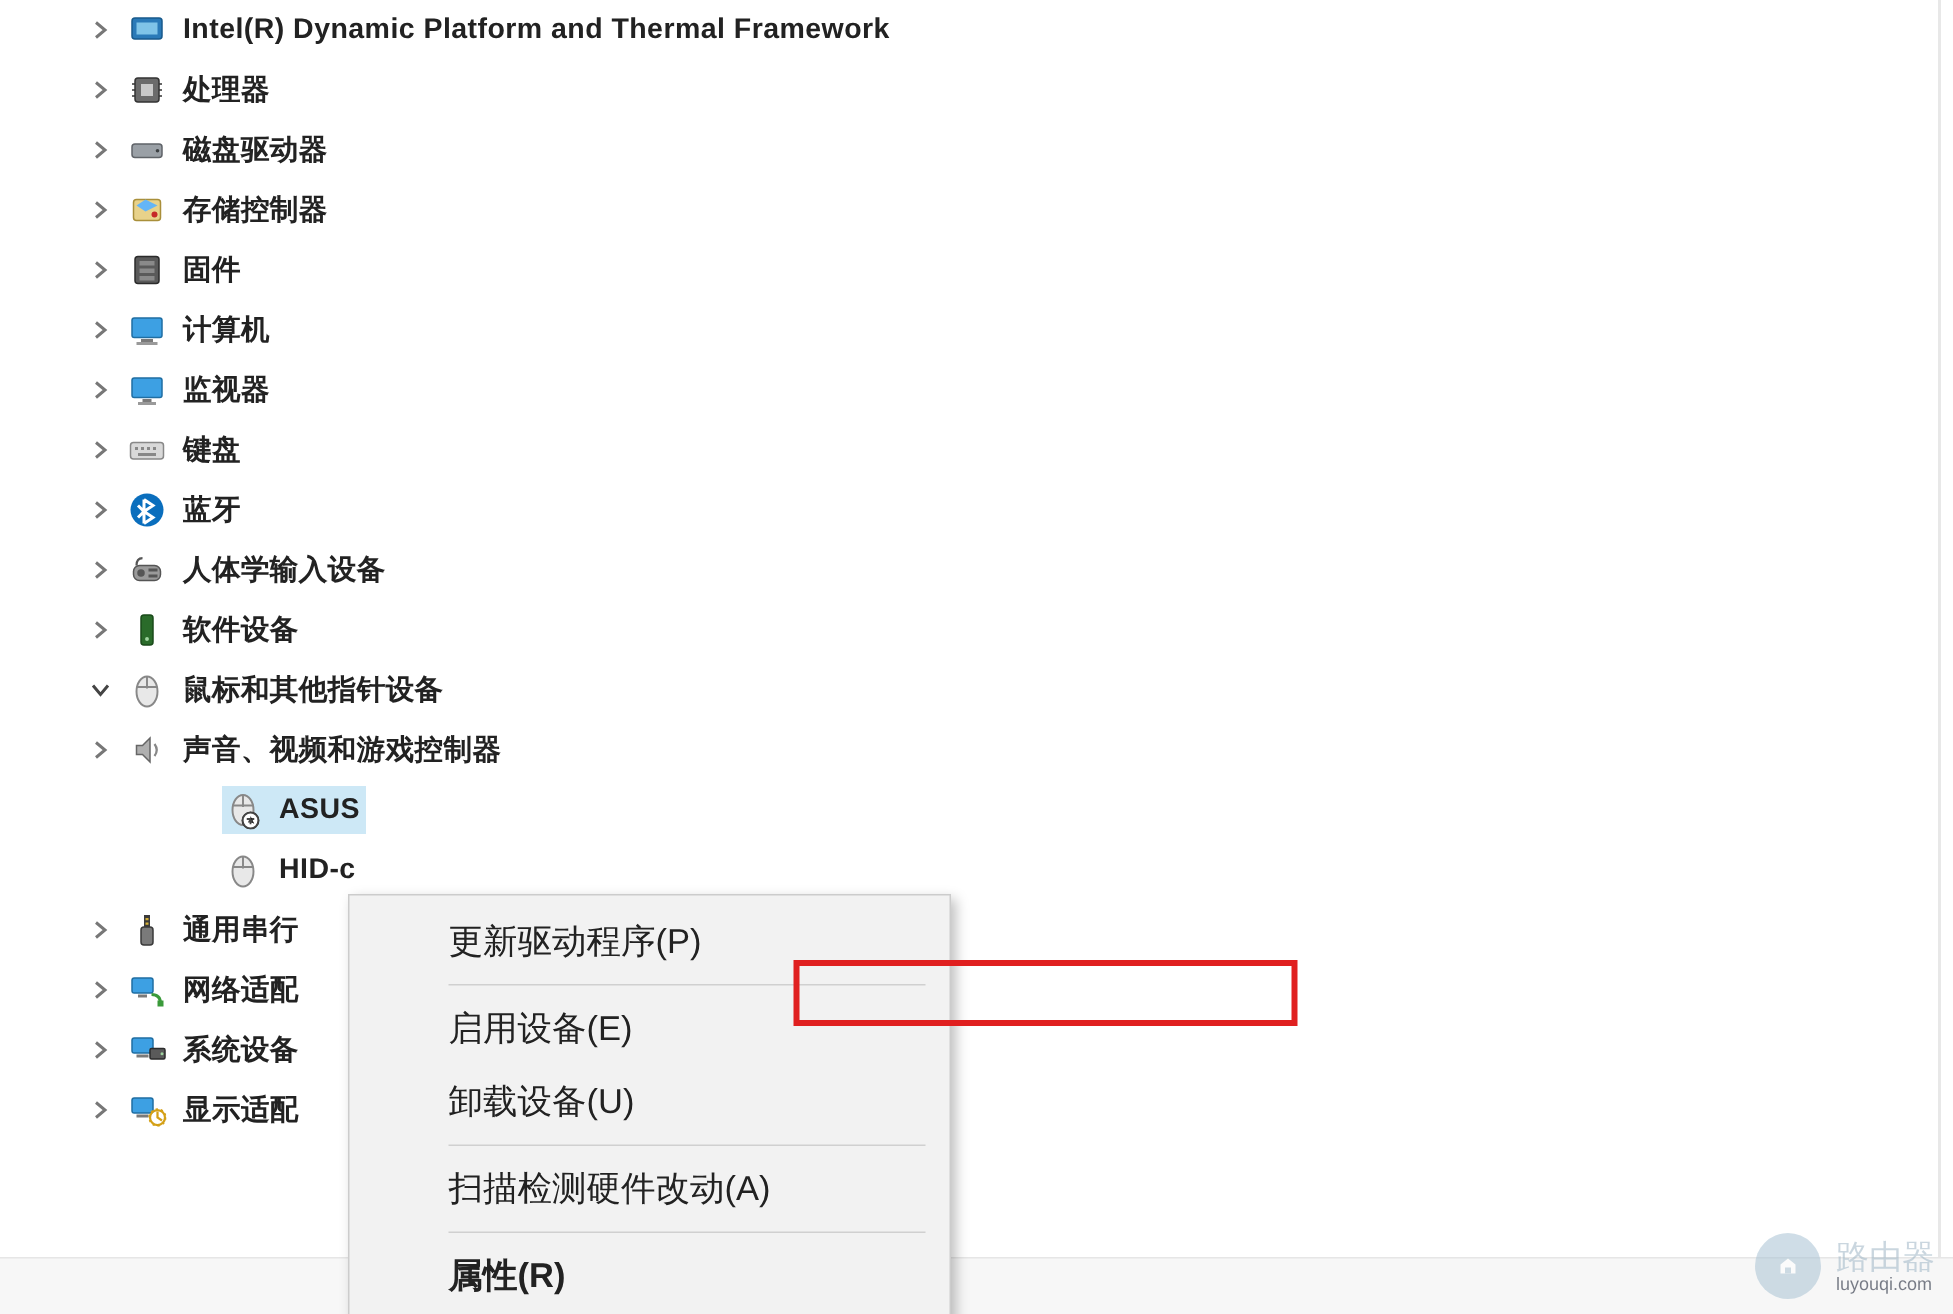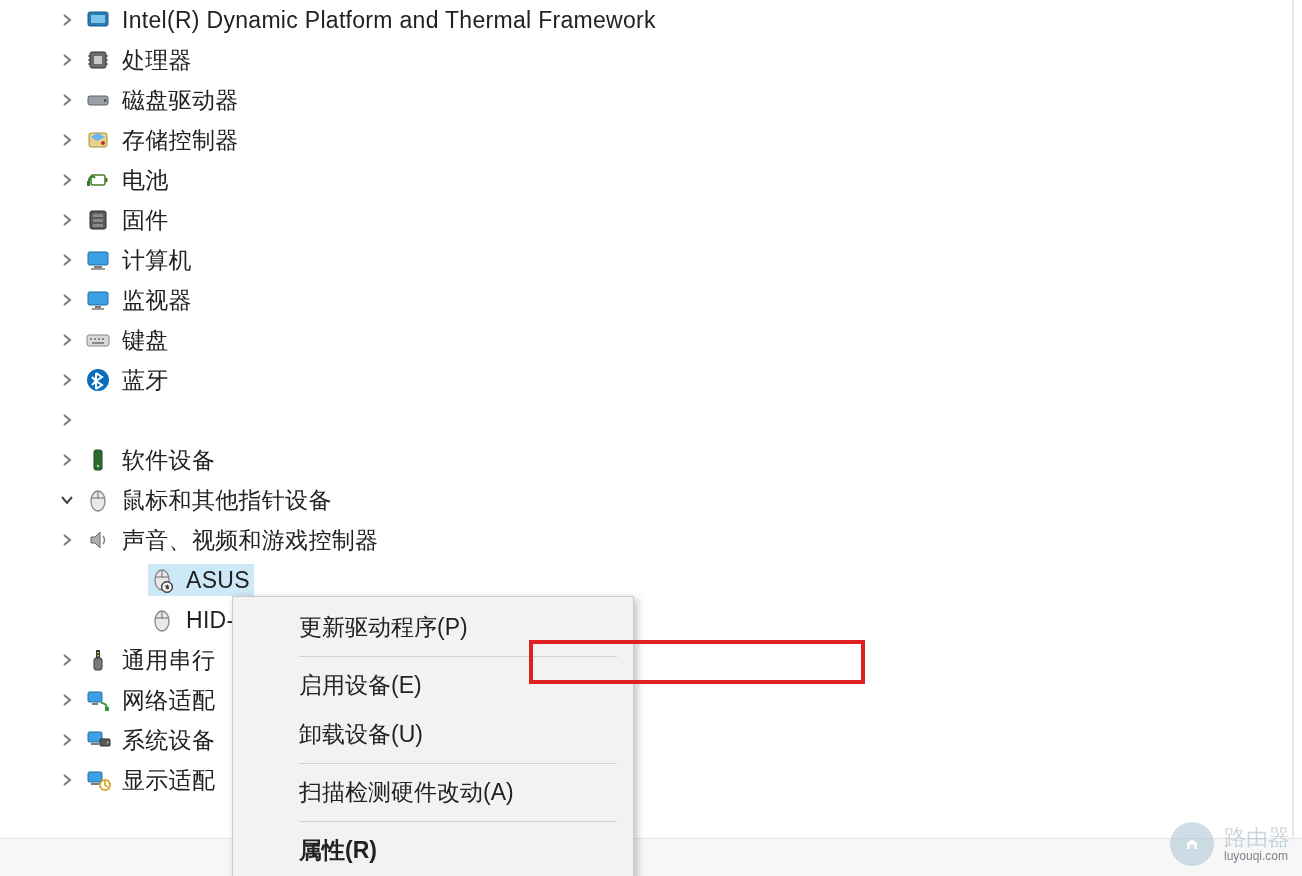--- a/index.html
+++ b/index.html
@@ -35,21 +35,21 @@
   }
   .expander svg { width: 14px; height: 14px; }
   .icon {
     width: 28px; height: 28px;
     display: inline-flex;
     align-items: center; justify-content: center;
     margin-right: 10px;
     flex: 0 0 auto;
   }
   .icon svg { width: 26px; height: 26px; }
-  .label { font-size: 23px; font-weight: 400; letter-spacing: 0.3px; }
+  .label { font-size: 19px; font-weight: 700; letter-spacing: 0.3px; }
   .selected-wrap {
     display: inline-flex;
     align-items: center;
     background: #cde8f6;
     padding: 2px 4px 2px 0;
   }
 
   
   .context-menu {
     position: absolute;
@@ -326,35 +326,20 @@
     </div>
     <div class="node">
       <span class="expander">
         <svg viewBox="0 0 14 14">
           <use href="#i-chevron-right"></use>
         </svg>
       </span>
       <span style="display: inline-flex; align-items: center;">
         <span class="icon">
           <svg viewBox="0 0 26 26">
-            <use href="#i-battery"></use>
-          </svg>
-        </span>
-        <span class="label">电池</span>
-      </span>
-    </div>
-    <div class="node">
-      <span class="expander">
-        <svg viewBox="0 0 14 14">
-          <use href="#i-chevron-right"></use>
-        </svg>
-      </span>
-      <span style="display: inline-flex; align-items: center;">
-        <span class="icon">
-          <svg viewBox="0 0 26 26">
             <use href="#i-firmware"></use>
           </svg>
         </span>
         <span class="label">固件</span>
       </span>
     </div>
     <div class="node">
       <span class="expander">
         <svg viewBox="0 0 14 14">
           <use href="#i-chevron-right"></use>
@@ -412,20 +397,28 @@
           </svg>
         </span>
         <span class="label">蓝牙</span>
       </span>
     </div>
     <div class="node">
       <span class="expander">
         <svg viewBox="0 0 14 14">
           <use href="#i-chevron-right"></use>
         </svg>
+      </span>
+      <span style="display: inline-flex; align-items: center;">
+        <span class="icon">
+          <svg viewBox="0 0 26 26">
+            <use href="#i-hid"></use>
+          </svg>
+        </span>
+        <span class="label">人体学输入设备</span>
       </span>
     </div>
     <div class="node">
       <span class="expander">
         <svg viewBox="0 0 14 14">
           <use href="#i-chevron-right"></use>
         </svg>
       </span>
       <span style="display: inline-flex; align-items: center;">
         <span class="icon">

